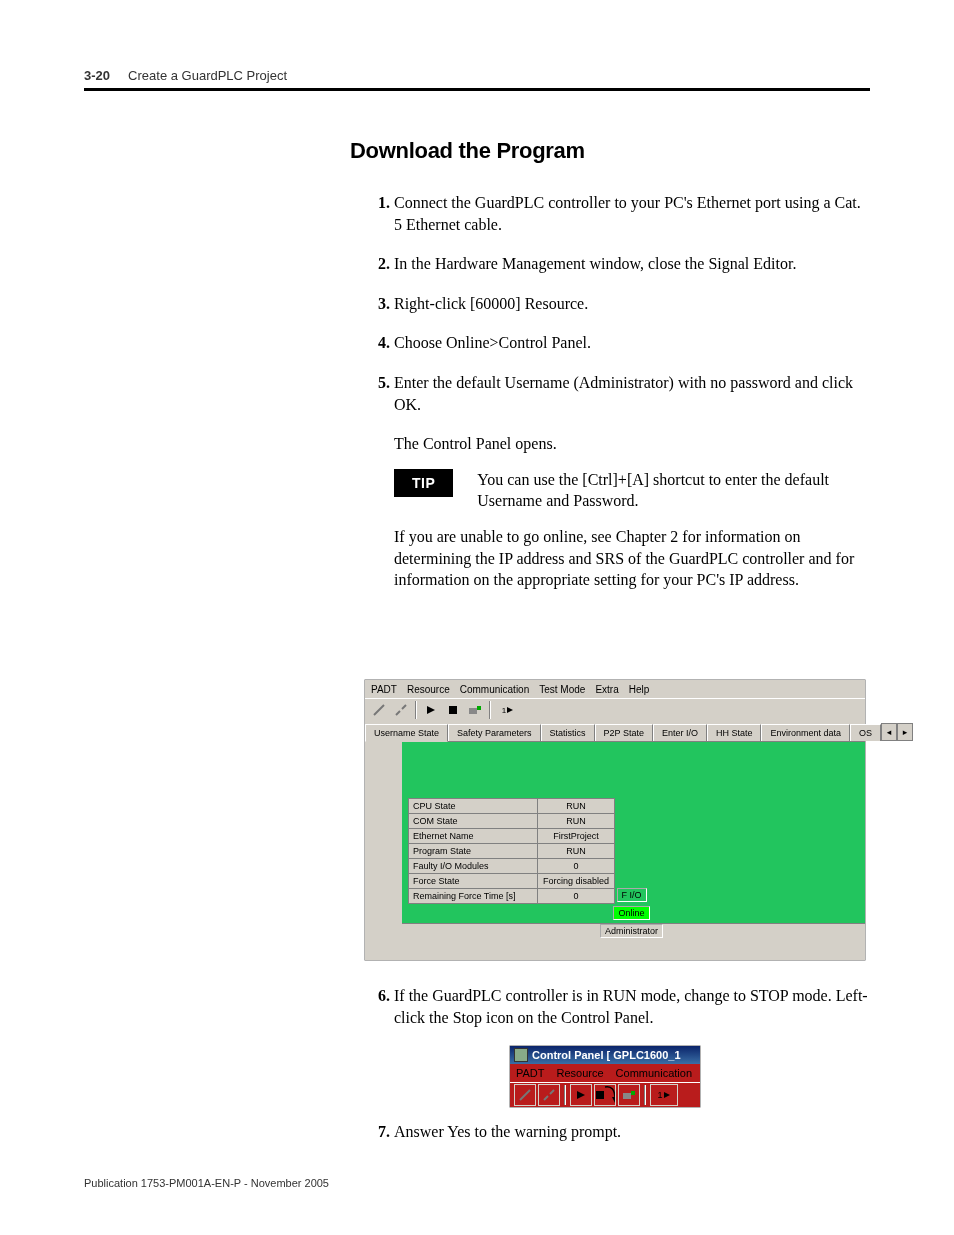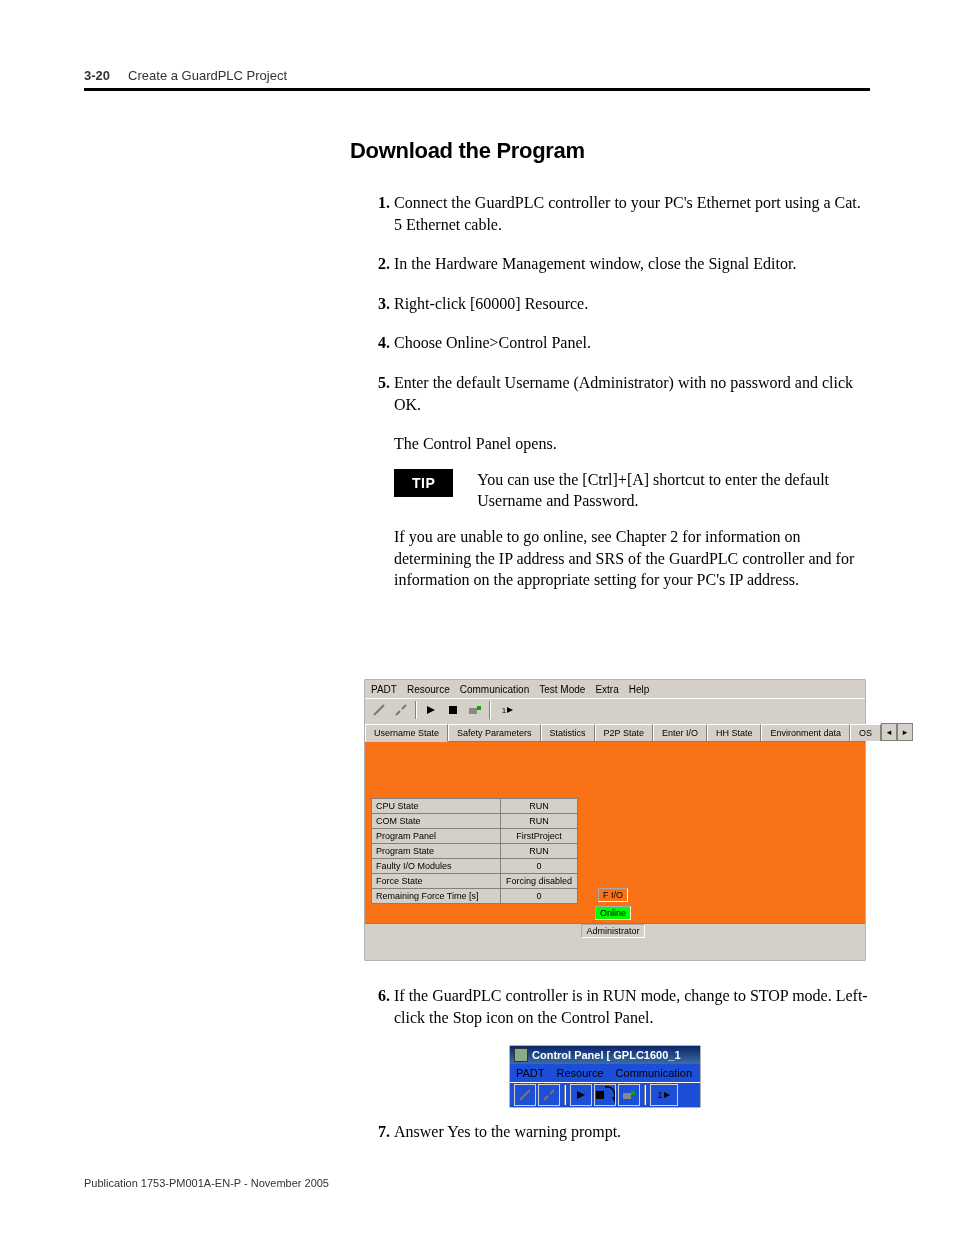--- a/index.html
+++ b/index.html
@@ -142,21 +142,22 @@
     position:relative;
     font-size:9px;
     white-space:nowrap;
   }
   .ss1-tab.active { border-bottom:1px solid #d4d0c8; z-index:1; bottom:-1px;}
   .ss1-tabs .tabscroll { margin-left:auto; display:flex;}
   .ss1-tabs .tsbtn { width:14px;height:16px;border:1px solid #808080;background:#d4d0c8;display:flex;align-items:center;justify-content:center;font-size:9px;}
   .ss1-body {
     position:relative;
     height: 200px;
-    background:#f97316;
+    background:#22c55e;
+    margin-left:37px;
   }
   .state-table {
     position:absolute;
     left:6px;
     top:56px;
     border-collapse:collapse;
     font-size:9px;
   }
   .state-table td {
     border:1px solid #808080;
@@ -195,21 +196,21 @@
     left: 350px;
     width: 520px;
   }
 
   
   .screenshot2 {
     margin: 6px 0 14px 160px;
     width: 190px;
     box-shadow: 0 0 0 0.5px #666;
     font-family: Tahoma, Arial, sans-serif;
-    background:#1d4ed8;
+    background:#b91c1c;
   }
   .ss2-title {
     height:18px;background:linear-gradient(#0a246a,#3a6ea5);color:#fff;font-weight:bold;font-size:11px;
     display:flex;align-items:center;padding-left:4px;
   }
   .ss2-title .tico{width:12px;height:12px;background:#88aa88;border:1px solid #333;margin-right:4px;}
   .ss2-menus {
     height:18px;display:flex;align-items:center;gap:12px;padding-left:6px;font-size:11px;
   }
   .ss2-toolbar {
@@ -325,21 +326,21 @@
       <tbody>
           <tr>
             <td>CPU State</td>
             <td>RUN</td>
           </tr>
       <tr>
             <td>COM State</td>
             <td>RUN</td>
           </tr>
       <tr>
-            <td>Program Panel</td>
+            <td>Ethernet Name</td>
             <td>FirstProject</td>
           </tr>
       <tr>
             <td>Program State</td>
             <td>RUN</td>
           </tr>
       <tr>
             <td>Faulty I/O Modules</td>
             <td>0</td>
           </tr>

